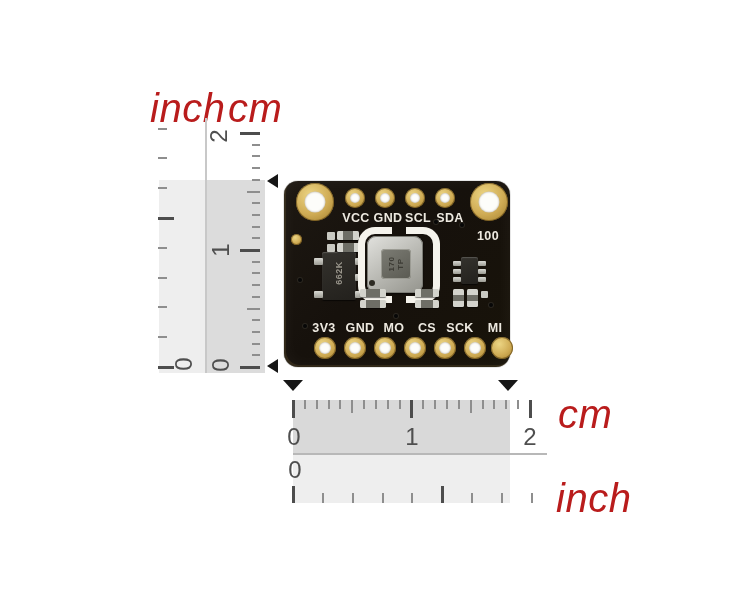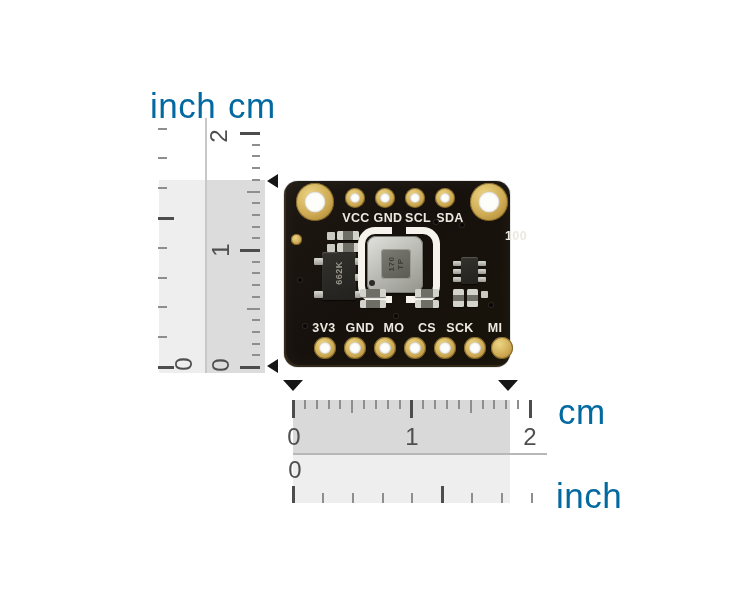--- a/index.html
+++ b/index.html
@@ -1,19 +1,19 @@
 <!DOCTYPE html>
 <html><head>
 <meta charset="utf-8">
 <style>
   html,body{margin:0;padding:0;background:#fff;}
   #canvas{position:relative;width:743px;height:600px;background:#ffffff;overflow:hidden;
           font-family:"Liberation Sans",sans-serif;}
   
-  .unit-label{position:absolute;font-size:35px;color:#0369a1;letter-spacing:0.5px;}
+  .unit-label{position:absolute;font-size:40px;color:#b91c1c;letter-spacing:0.5px;font-style:italic;}
   .num{position:absolute;font-size:24px;color:#4f4f4f;width:28px;height:28px;line-height:28px;text-align:center;}
   .rnum{transform:rotate(-90deg);}
   .band{position:absolute;}
   .tick{position:absolute;}
   .marker-left{position:absolute;width:0;height:0;border-top:7px solid transparent;border-bottom:7px solid transparent;border-right:11px solid #161616;}
   .marker-down{position:absolute;width:0;height:0;border-left:10px solid transparent;border-right:10px solid transparent;border-top:11px solid #161616;}
   
   #board{position:absolute;left:284px;top:181px;width:226px;height:186px;border-radius:14px;
          background:linear-gradient(135deg,#1d1812 0%,#16110c 45%,#181309 100%);
          box-shadow:inset 0 0 18px rgba(255,255,255,0.05), inset 2px -2px 0 rgba(150,120,60,0.18), 0 0 1px #000;}
@@ -168,21 +168,21 @@
     <div class="hole" style="left:61px;top:7px;width:20px;height:20px;--iw:10px;"></div>
     <div class="hole" style="left:91px;top:7px;width:20px;height:20px;--iw:10px;"></div>
     <div class="hole" style="left:121px;top:7px;width:20px;height:20px;--iw:10px;"></div>
     <div class="hole" style="left:151px;top:7px;width:20px;height:20px;--iw:10px;"></div>
 
     <div class="pin" style="left:72px;top:30px;">VCC</div>
     <div class="pin" style="left:104px;top:30px;">GND</div>
     <div class="pin" style="left:134px;top:30px;">SCL</div>
     <div class="pin" style="left:166px;top:30px;">SDA</div>
 
-    <div class="pin mark" style="left:232px;top:48px;">100</div>
+    <div class="pin mark" style="left:204px;top:48px;">100</div>
 
     <div class="hole solid" style="left:7px;top:53px;width:11px;height:11px;"></div>
 
     <div class="chip" style="left:38px;top:71px;width:34px;height:48px;"></div>
     <div class="lead" style="left:30px;top:77px;width:9px;height:7px;"></div>
     <div class="lead" style="left:30px;top:110px;width:9px;height:7px;"></div>
     <div class="lead" style="left:71px;top:77px;width:9px;height:7px;"></div>
     <div class="lead" style="left:71px;top:93px;width:9px;height:7px;"></div>
     <div class="lead" style="left:71px;top:110px;width:9px;height:7px;"></div>
     <div class="reg-text" style="left:41px;top:87px;width:28px;text-align:center;">662K</div>

